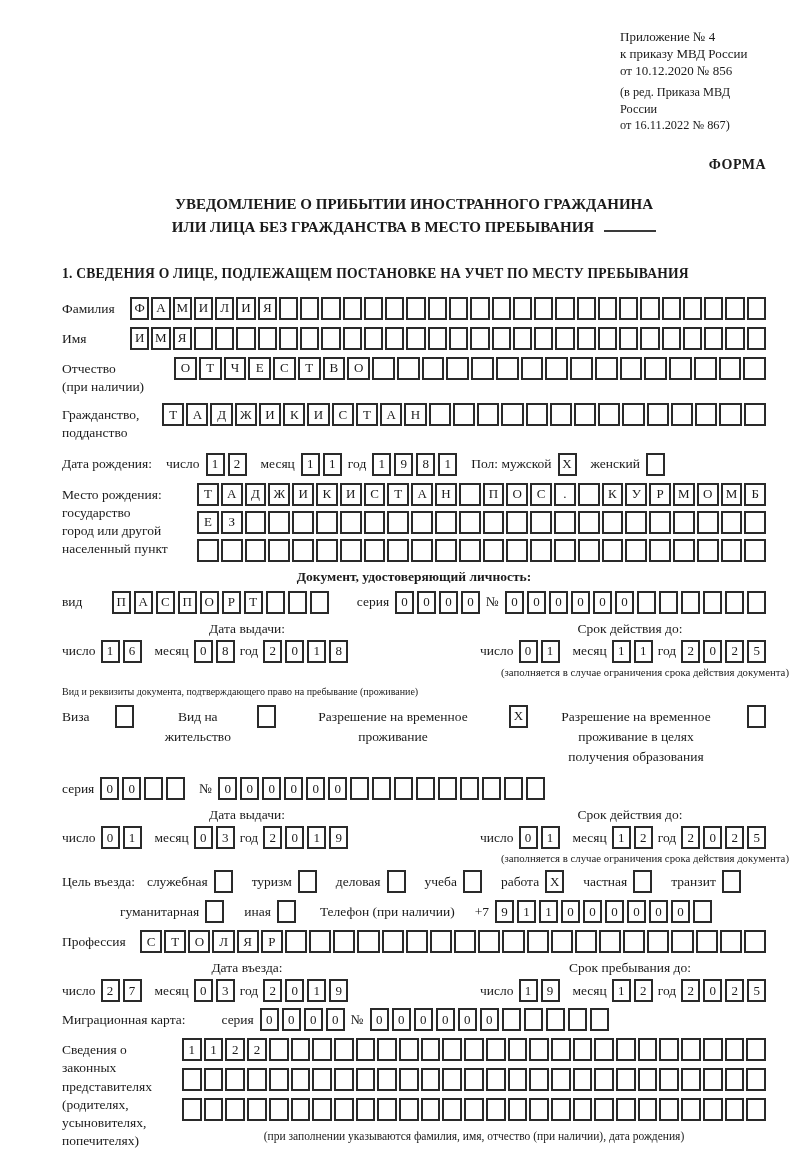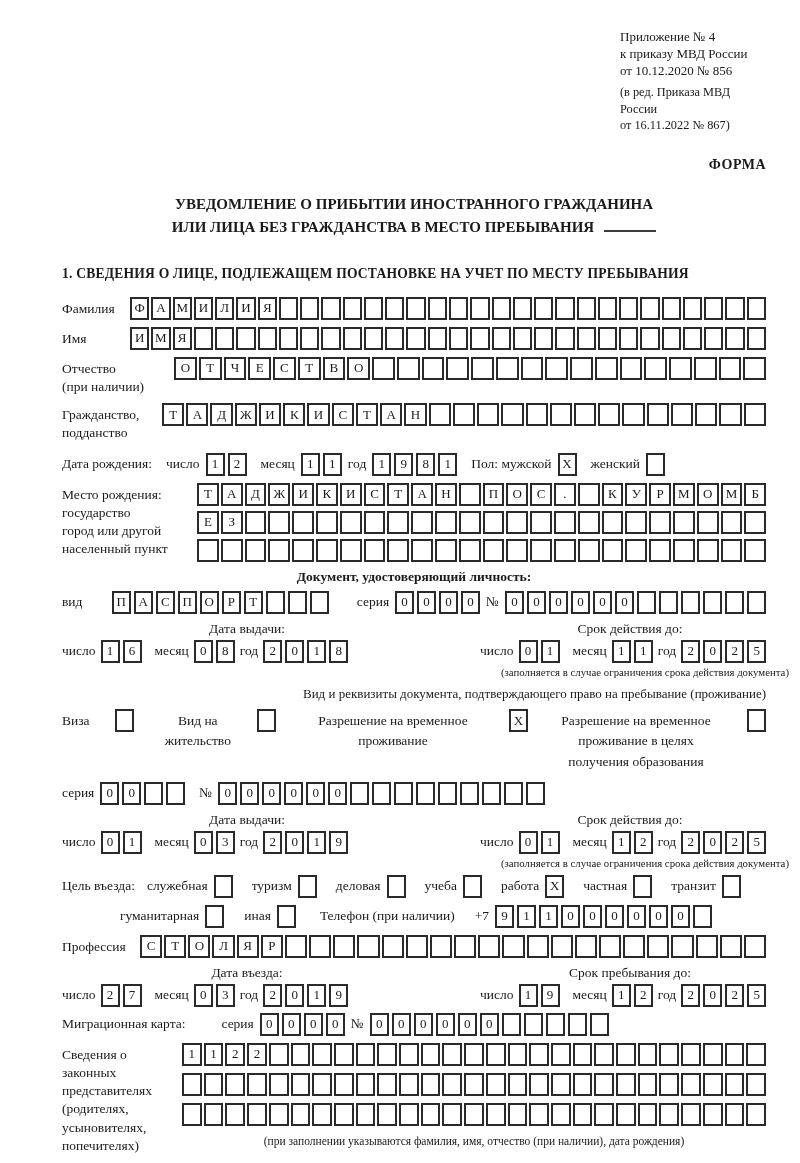--- a/index.html
+++ b/index.html
@@ -26,21 +26,21 @@
   .irow{display:flex;align-items:center;gap:6px;font-size:13.5px;margin-bottom:7px;flex-wrap:nowrap;}
   .ml8{margin-left:8px;} .ml14{margin-left:14px;} .ml22{margin-left:22px;} .ml30{margin-left:30px;} .ml58{margin-left:58px;}
   
   .dates{display:flex;margin-bottom:6px;margin-top:2px;}
   .dcol1{width:418px;flex:none;}
   .dcol2{flex:1;}
   .dtitle{text-align:center;font-size:13.5px;margin-bottom:3px;width:370px;}
   .dcol2 .dtitle{width:300px;}
   .dline{display:flex;align-items:center;gap:5px;font-size:13.5px;}
   .fnote{font-size:10.8px;margin-top:3px;width:330px;text-align:center;}
-  .plain{font-size:13px;line-height:1.5;text-align:right;}
+  .plain{font-size:10px;line-height:1.5;}
   .dochead{text-align:center;font-weight:bold;font-size:13.5px;margin:2px 0 6px 0;}
   
   .cb-row{display:flex;align-items:flex-start;font-size:13.5px;margin:6px 0 10px 0;}
   .cb-item{display:flex;align-items:flex-start;gap:25px;}
   .cb-label{white-space:pre-line;text-align:center;line-height:1.5;padding-top:2px;}
   .pair{display:flex;align-items:center;gap:6px;margin-right:11px;}
   .rep-foot{font-size:11.5px;margin:2px 0 0 120px;}
 </style>
 </head>
 <body>

